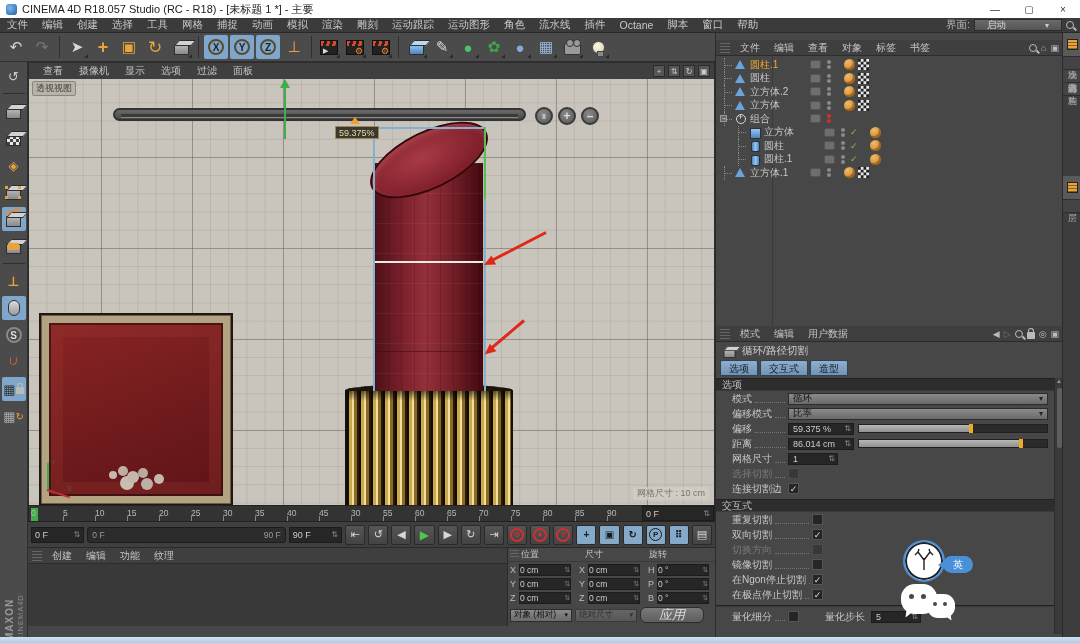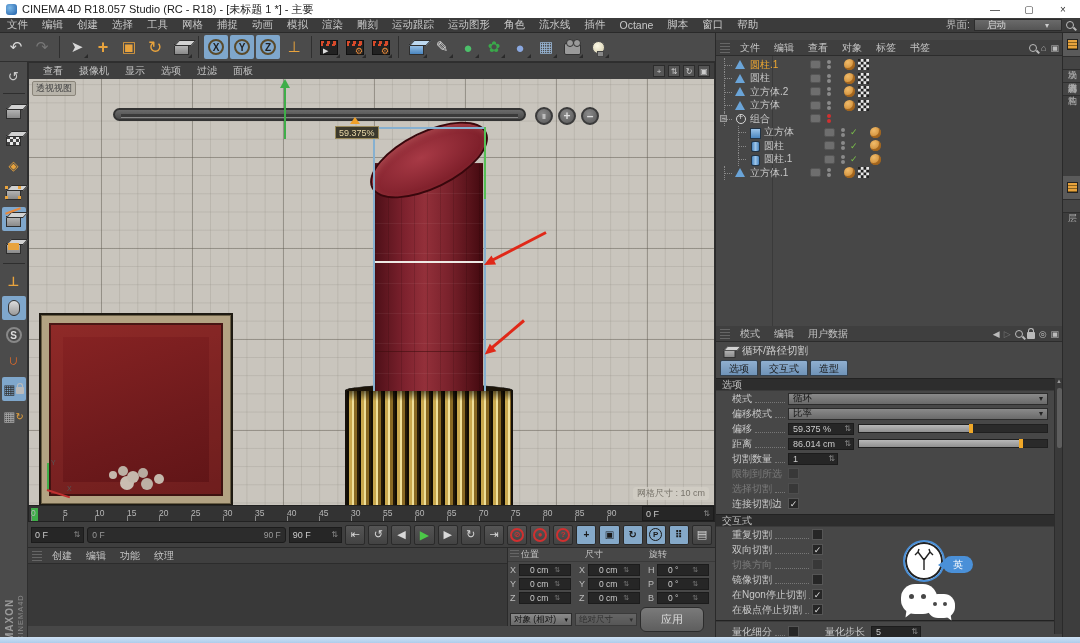--- a/index.html
+++ b/index.html
@@ -211,27 +211,27 @@
   
   .mats{position:absolute;left:28px;top:548px;width:480px;height:78px;background:#393939;border-right:1px solid #2a2a2a;}
   .coords{position:absolute;left:508px;top:548px;width:207px;height:78px;background:#474747;font-size:9px;color:#c4c4c4;}
   .chead{display:flex;height:14px;align-items:center;border-bottom:1px solid #3a3a3a;}
   .chead .grip{width:9px;height:9px;margin:0 2px;background:repeating-linear-gradient(#666 0 1px,transparent 1px 3px);}
   .chead span{width:64px;}
   .ccols{display:flex;padding-top:2px;}
   .ccol{width:69px;display:flex;flex-direction:column;gap:2px;}
   .crow{display:flex;align-items:center;gap:2px;padding-left:2px;}
   .crow .axl{width:7px;color:#bbb;}
-  .cinput{width:52px;height:12px;background:#262626;border:1px solid #1c1c1c;color:#ccc;display:flex;align-items:center;padding:0 10px;font-size:8.5px;}
+  .cinput{width:52px;height:12px;background:#262626;border:1px solid #1c1c1c;color:#ccc;display:flex;align-items:center;padding:0 0;font-size:8.5px;}
   .cinput .spin{margin-left:auto;color:#777;font-size:7px;}
   .cfoot{display:flex;gap:3px;padding:3px 2px 0 2px;align-items:center;}
   .cdrop{width:62px;height:13px;background:linear-gradient(#8a8a8a,#6a6a6a);border:1px solid #2c2c2c;color:#111;font-size:8.5px;display:flex;align-items:center;padding:0 3px;}
   .cdrop .arr{margin-left:auto;font-size:7px;}
   .cdrop.dim{opacity:.45;}
-  .capply{width:64px;height:25px;background:linear-gradient(#7a7a7a,#5e5e5e);border:1px solid #2c2c2c;border-radius:6px;color:#ddd;font-size:11px;display:flex;align-items:center;justify-content:center;}
+  .capply{width:64px;height:16px;background:linear-gradient(#7a7a7a,#5e5e5e);border:1px solid #2c2c2c;border-radius:6px;color:#ddd;font-size:13px;display:flex;align-items:center;justify-content:center;font-style:italic;}
 
   
   .wm{position:absolute;left:895px;top:538px;width:180px;height:92px;pointer-events:none;}
   .badge{position:absolute;left:8px;top:2px;width:42px;height:42px;border-radius:50%;background:#fff;border:2px solid #4a90d8;box-shadow:inset 0 0 0 2px #222;display:flex;align-items:center;justify-content:center;}
   .bubble{position:absolute;left:48px;top:18px;width:30px;height:17px;background:#4a90d8;border-radius:9px;color:#fff;font-size:10px;display:flex;align-items:center;justify-content:center;}
   .bubble::before{content:'';position:absolute;left:-5px;top:5px;border-top:4px solid transparent;border-bottom:4px solid transparent;border-right:6px solid #4a90d8;}
   .wc-big{position:absolute;left:6px;top:46px;width:36px;height:30px;background:#fff;border-radius:14px;}
   .wc-big::before{content:'';position:absolute;left:8px;top:10px;width:5px;height:5px;border-radius:50%;background:#474747;box-shadow:12px 0 #474747;}
   .wc-big::after{content:'';position:absolute;left:5px;bottom:-4px;border-top:8px solid #fff;border-right:8px solid transparent;transform:rotate(8deg);}
   .wc-small{position:absolute;left:32px;top:56px;width:28px;height:24px;background:#fff;border-radius:11px;}
@@ -689,40 +689,31 @@
           <span class="avalue">
               <span>86.014 cm</span>
               <span class="spin">⇅</span>
             </span>
           <span class="aslider">
               <span class="fill" style="width: 86%;"></span>
             </span>
         </div>
         <div class="arow">
           <span class="alabel">
-              <span>切割数量</span>
+              <span>网格尺寸</span>
               <span class="dotlead"></span>
             </span>
           <span class="avalue small">
               <span>1</span>
               <span class="spin">⇅</span>
             </span>
         </div>
 
         <div>
 
-            <div class="arow dimrow">
-              <span class="alabel">
-                <span>限制到所选</span>
-                <span class="dotlead"></span>
-              </span>
-              <span class="acheck dim">
-                <span></span>
-              </span>
-            </div>
 
             <div class="arow dimrow">
               <span class="alabel">
                 <span>选择切割</span>
                 <span class="dotlead"></span>
               </span>
               <span class="acheck dim">
                 <span></span>
               </span>
             </div>

